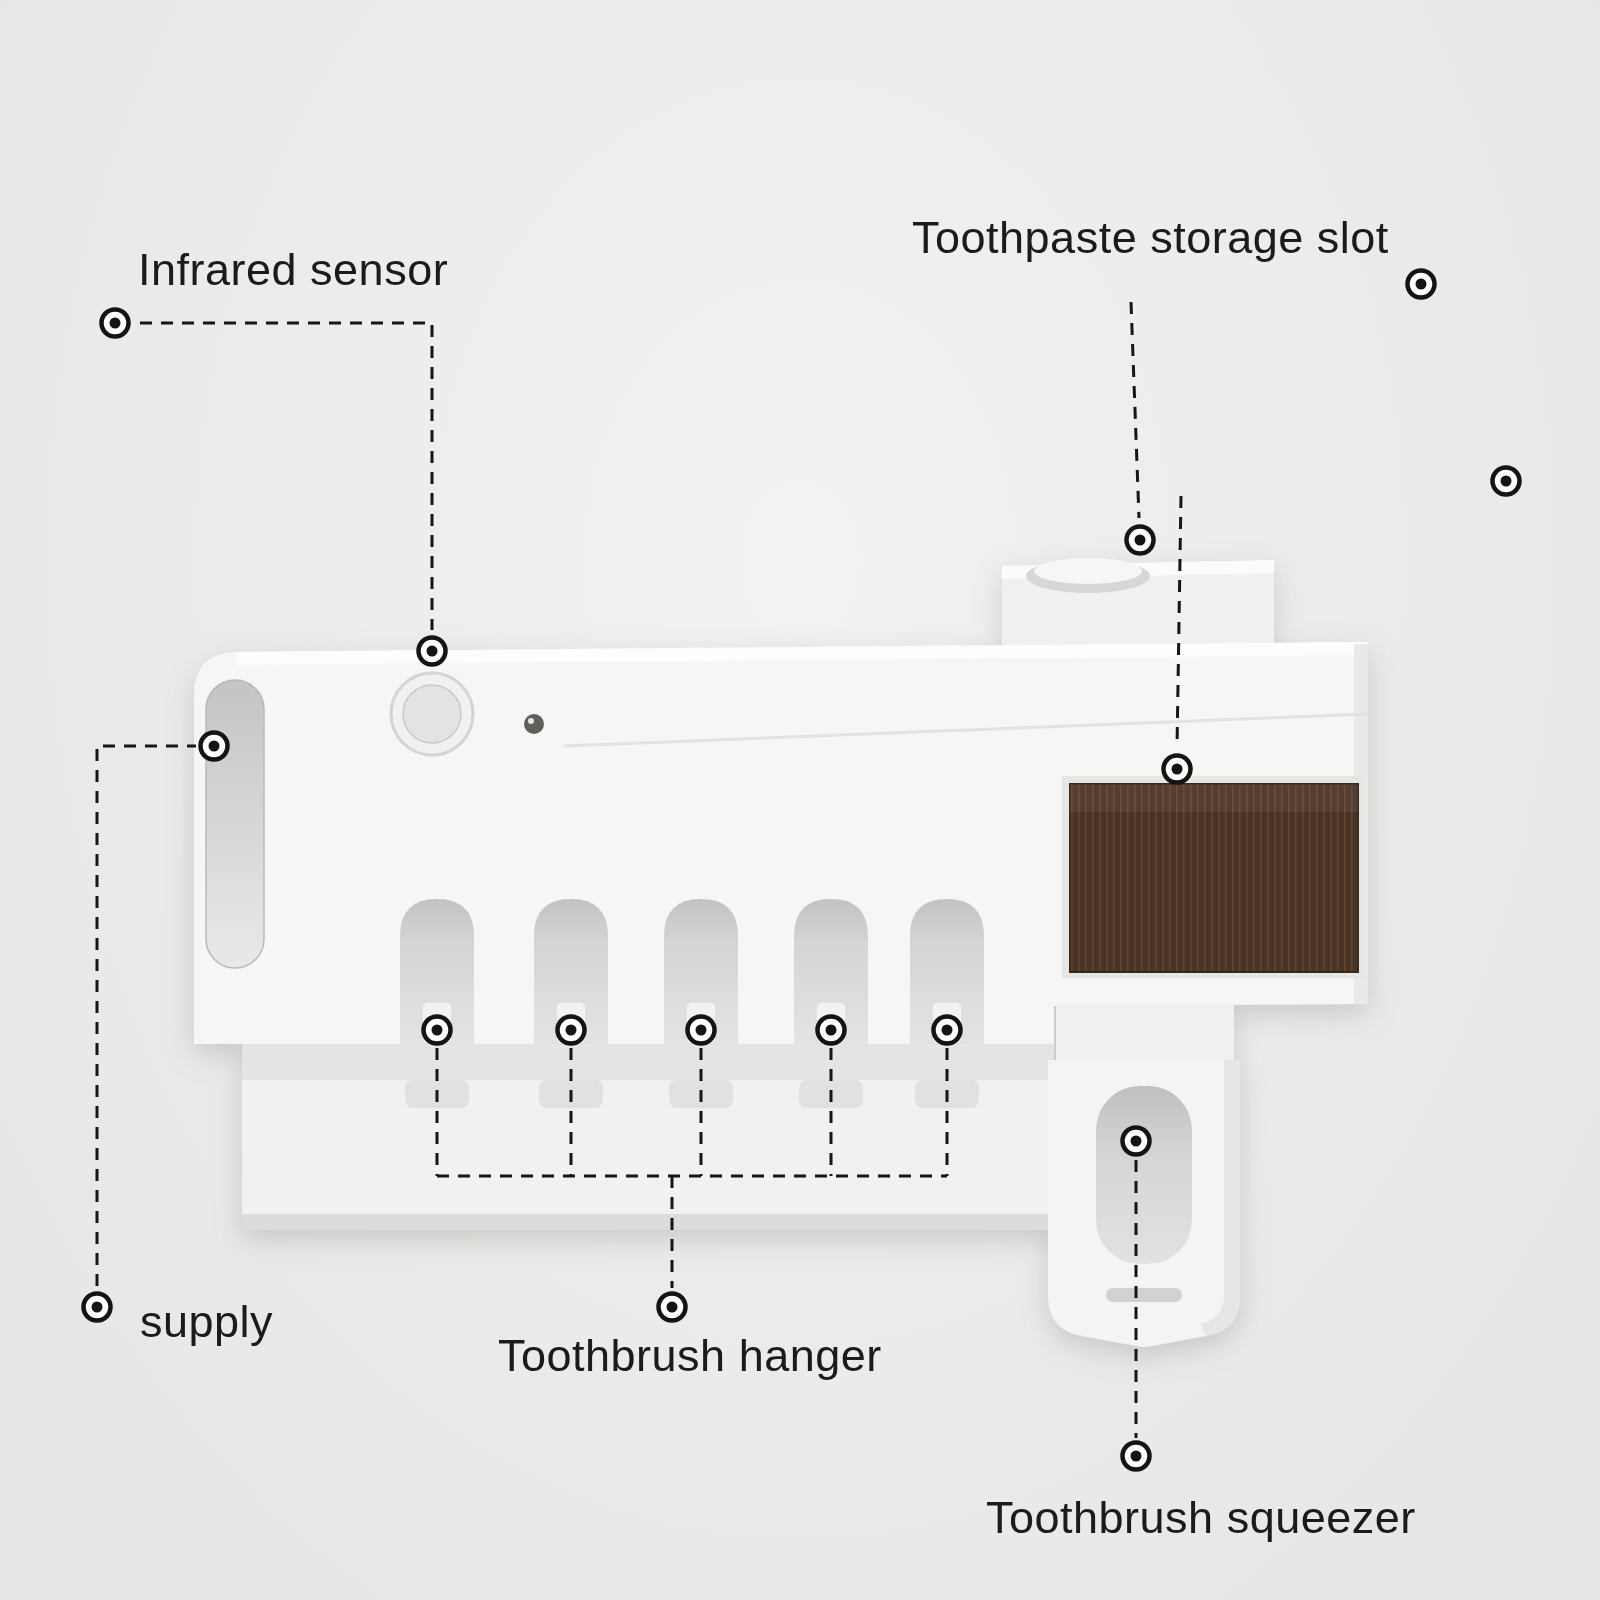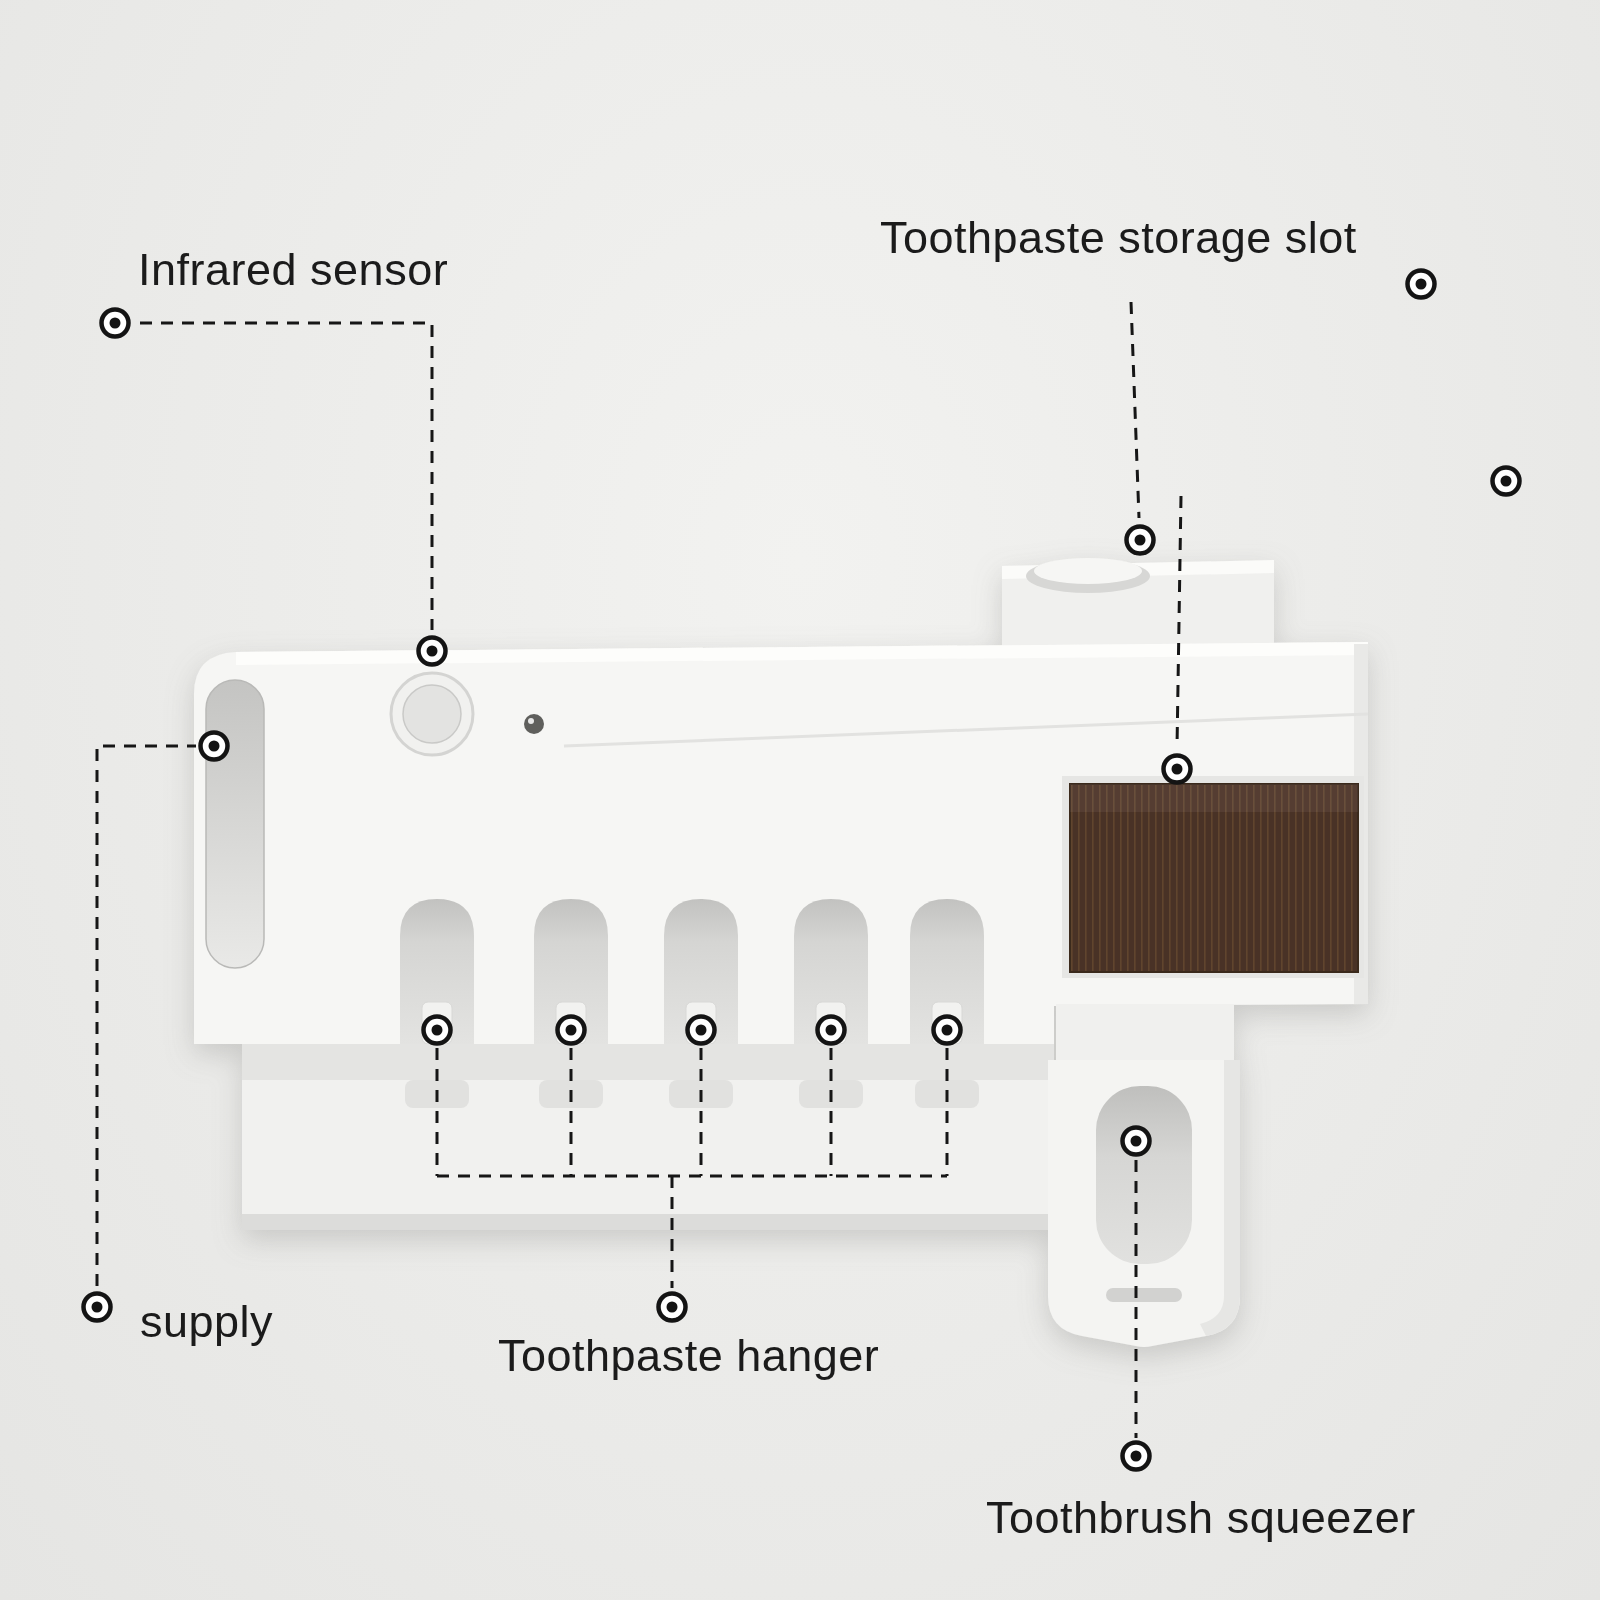--- a/index.html
+++ b/index.html
@@ -21,21 +21,21 @@
     top: 0;
   }
   .label {
     position: absolute;
     color: #1b1b1b;
     font-size: 45px;
     white-space: nowrap;
     letter-spacing: 0.5px;
   }
   .label-infrared  { left: 138px;  top: 244px; }
-  .label-storage   { left: 880px;  top: 212px; text-align: right; }
+  .label-storage   { left: 912px;  top: 212px; text-align: right; }
   .label-solar     { left: 1202px; top: 356px; line-height: 77px; }
   .label-switch    { left: 140px;  top: 1296px; }
   .label-hanger    { left: 498px;  top: 1330px; }
   .label-squeezer  { left: 986px;  top: 1492px; }
 </style>
 </head>
 <body>
 
 <div class="stage">
 
@@ -169,17 +169,17 @@
     </g>
   </svg>
 
   <div class="label label-infrared">Infrared sensor</div>
 
   <div class="label label-storage">Toothpaste storage slot</div>
 
 
   <div class="label label-switch">supply</div>
 
-  <div class="label label-hanger">Toothpaste hanger</div>
+  <div class="label label-hanger">Toothbrush hanger</div>
 
   <div class="label label-squeezer">Toothbrush squeezer</div>
 
 </div>
 
 </body></html>

